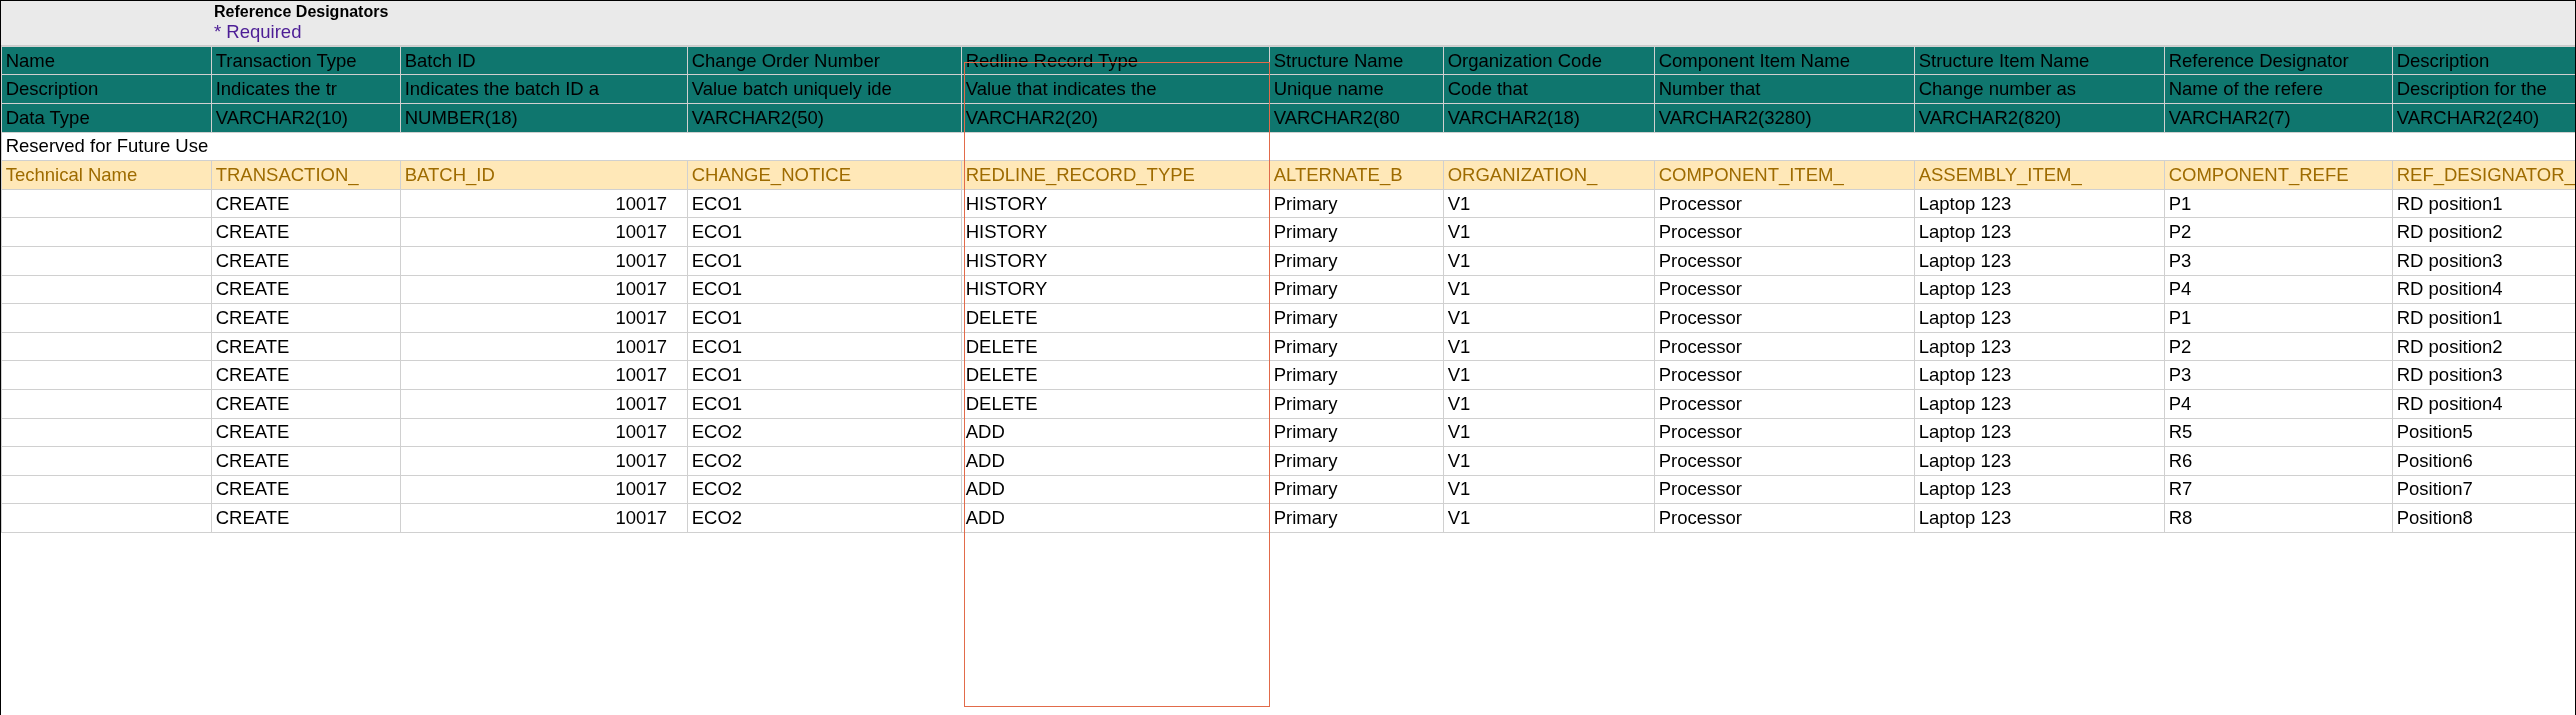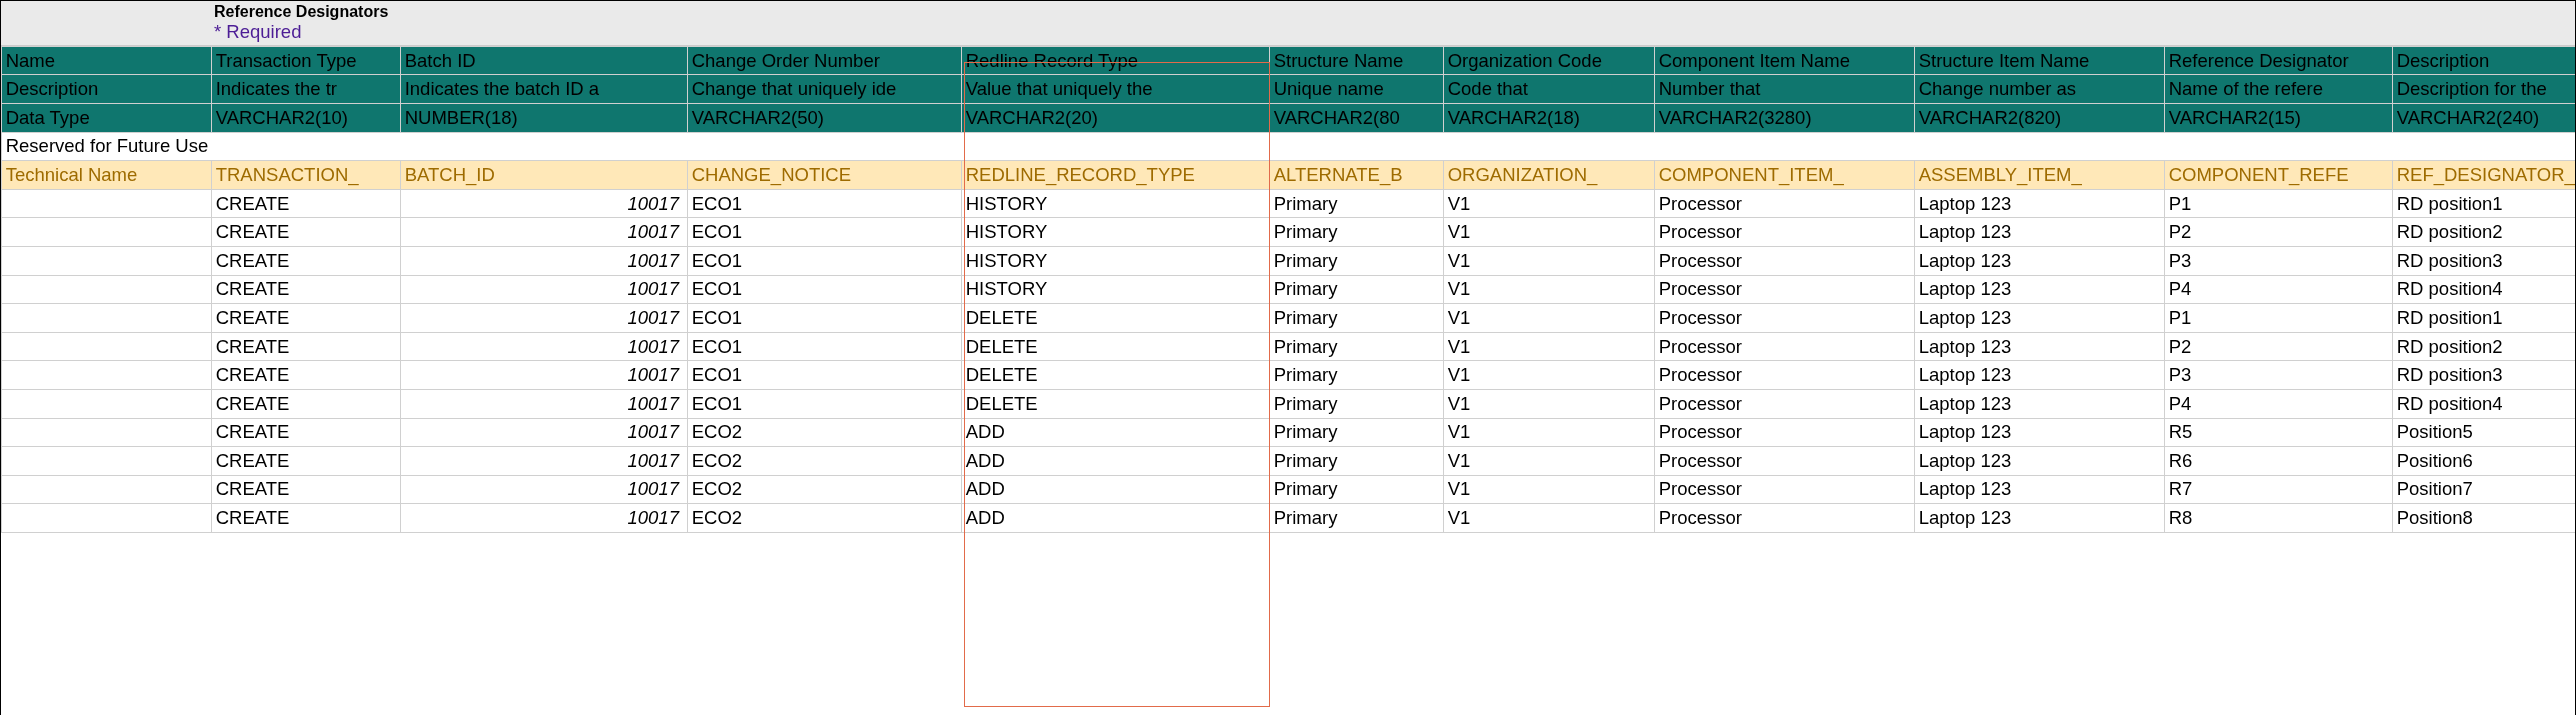--- a/index.html
+++ b/index.html
@@ -51,21 +51,21 @@
   .col8  { width: 250px; }
   .col9  { width: 228px; }
   .col10 { width: 269px; }
   .meta-row td { background: #0f766e; }
   .tech-row td {
     background: #ffe8b8;
     color: #9e6b00;
     font-weight: normal;
   }
   .data-row td { background: #ffffff; }
-  .num { text-align: right; padding-right: 8px; font-style: italic; }
+  .num { text-align: right; padding-right: 20px; }
   .reserved-row td {
     background: #ffffff;
   }
   .reserved-span {
     white-space: nowrap;
     text-align: center;
   }
   
   .highlight-box {
     position: absolute;
@@ -109,40 +109,40 @@
           <td>Organization Code</td>
           <td>Component Item Name</td>
           <td>Structure Item Name</td>
           <td>Reference Designator</td>
           <td>Description</td>
         </tr>
         <tr class="meta-row">
           <td>Description</td>
           <td>Indicates the tr</td>
           <td>Indicates the batch ID a</td>
-          <td>Change that uniquely ide</td>
-          <td>Value that uniquely the</td>
+          <td>Value batch uniquely ide</td>
+          <td>Value that indicates the</td>
           <td>Unique name</td>
           <td>Code that</td>
           <td>Number that</td>
           <td>Change number as</td>
           <td>Name of the refere</td>
           <td>Description for the</td>
         </tr>
         <tr class="meta-row">
           <td>Data Type</td>
           <td>VARCHAR2(10)</td>
           <td>NUMBER(18)</td>
           <td>VARCHAR2(50)</td>
           <td>VARCHAR2(20)</td>
           <td>VARCHAR2(80</td>
           <td>VARCHAR2(18)</td>
           <td>VARCHAR2(3280)</td>
           <td>VARCHAR2(820)</td>
-          <td>VARCHAR2(15)</td>
+          <td>VARCHAR2(7)</td>
           <td>VARCHAR2(240)</td>
         </tr>
         <tr class="reserved-row">
           <td colspan="11"><span class="reserved-span">Reserved for Future Use</span></td>
         </tr>
         <tr class="tech-row">
           <td>Technical Name</td>
           <td>TRANSACTION_</td>
           <td>BATCH_ID</td>
           <td>CHANGE_NOTICE</td>

